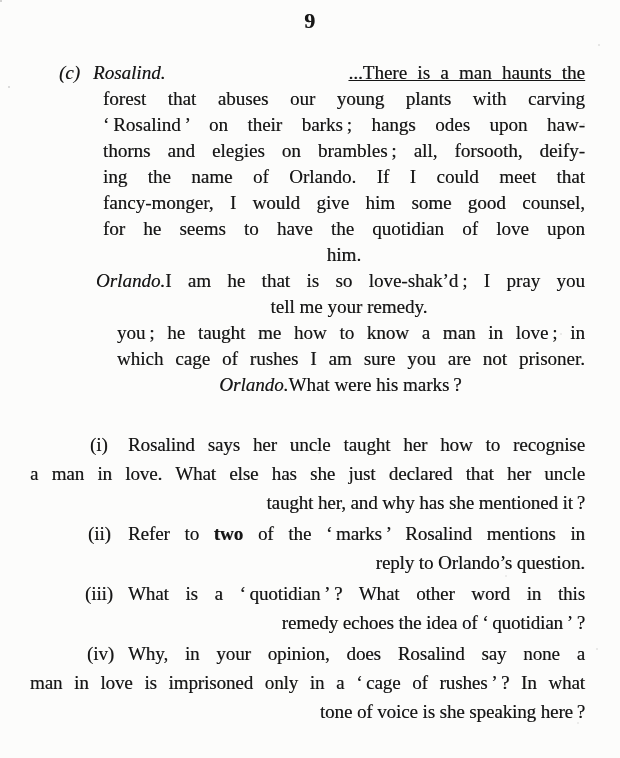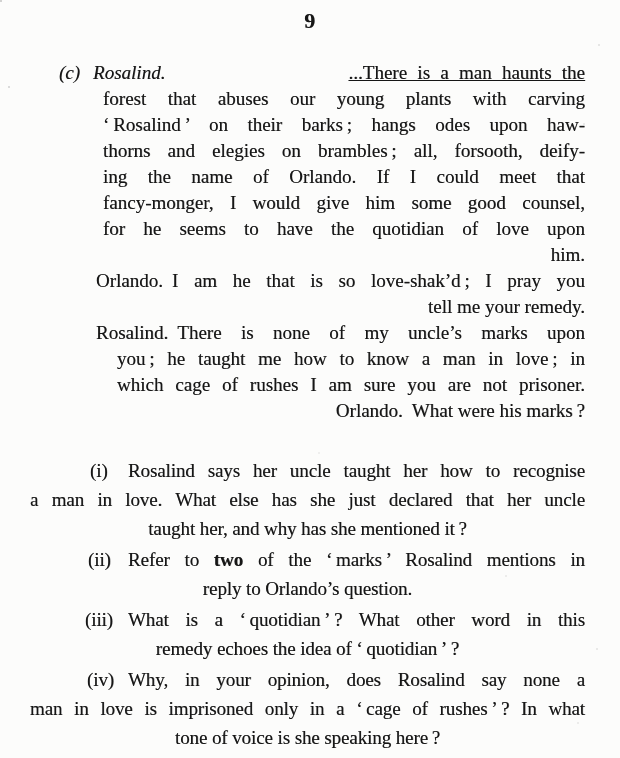--- a/index.html
+++ b/index.html
@@ -41,33 +41,33 @@
   .quote .ln { line-height:26px; height:26px; margin-right:35px; }
 
   .l-first { display:flex; margin-left:59px; }
   .l-first .qlabel   { font-style:italic; }
   .l-first .qspeaker { font-style:italic; margin-left:13px; }
   .l-first .filler   { flex:1 1 auto; }
   .l-first .qtext    { word-spacing:5.5px; white-space:nowrap;text-decoration:underline; }
 
   .l-body { margin-left:103px; text-align:justify; text-align-last:justify; }
   .l-sp   { margin-left:96px;  text-align:justify; text-align-last:justify; }
-  .l-sp .qspeaker { margin-right:9px; }
+  .l-sp .qspeaker { font-style:italic; }
   .l-c2   { margin-left:113px; }
   .l-c3   { margin-left:117px; text-align:justify; text-align-last:justify; }
-  .quote .ln.lastln { text-align:right; text-align-last:auto; }
+  .quote .ln.lastln { text-align:center; text-align-last:auto; }
 
   
   .questions { margin-top:32px; font-size:19px; letter-spacing:-0.1px; }
   .q { margin:0; }
   .q + .q { margin-top:2px; }
   .ql { line-height:29px; margin-right:35px; margin-left:30px; }
   .ql.first { text-align:justify; text-align-last:justify; }
   .ql.body  { text-align:justify; text-align-last:justify; }
-  .ql.lastln{ text-align:center; text-align-last:auto; }
+  .ql.lastln{ text-align:right; text-align-last:auto; }
   .qnum { display:inline-block; width:98px; }
   .n1 { text-indent:60px; }
   .n2 { text-indent:58px; }
   .n3 { text-indent:55px; }
   .n4 { text-indent:57px; }
   .bold { font-weight:bold; }
 </style>
 </head>
 <body>
 
@@ -84,21 +84,20 @@
       </div>
     <div class="ln l-body">forest that abuses our young plants with carving</div>
     <div class="ln l-body">‘ Rosalind ’ on their barks ; hangs odes upon haw-</div>
     <div class="ln l-body">thorns and elegies on brambles ; all, forsooth, deify-</div>
     <div class="ln l-body">ing the name of Orlando. If I could meet that</div>
     <div class="ln l-body">fancy-monger, I would give him some good counsel,</div>
     <div class="ln l-body">for he seems to have the quotidian of love upon</div>
     <div class="ln l-body lastln">him.</div>
     <div class="ln l-sp"><span class="qspeaker">Orlando.</span><span>I am he that is so love-shak’d ; I pray you</span></div>
     <div class="ln l-c2 lastln">tell me your remedy.</div>
-    <div class="ln l-sp"><span class="qspeaker">Rosalind.</span><span>There is none of my uncle’s marks upon</span></div>
     <div class="ln l-c3">you ; he taught me how to know a man in love ; in</div>
     <div class="ln l-c3">which cage of rushes I am sure you are not prisoner.</div>
     <div class="ln l-sp lastln"><span class="qspeaker">Orlando.</span><span>What were his marks ?</span></div>
   </div>
 
   <div class="questions">
 
     <div class="q">
       <div class="ql first"><span class="qnum n1">(i)</span><span>Rosalind says her uncle taught her how to recognise</span></div>
       <div class="ql body">a man in love. What else has she just declared that her uncle</div>

